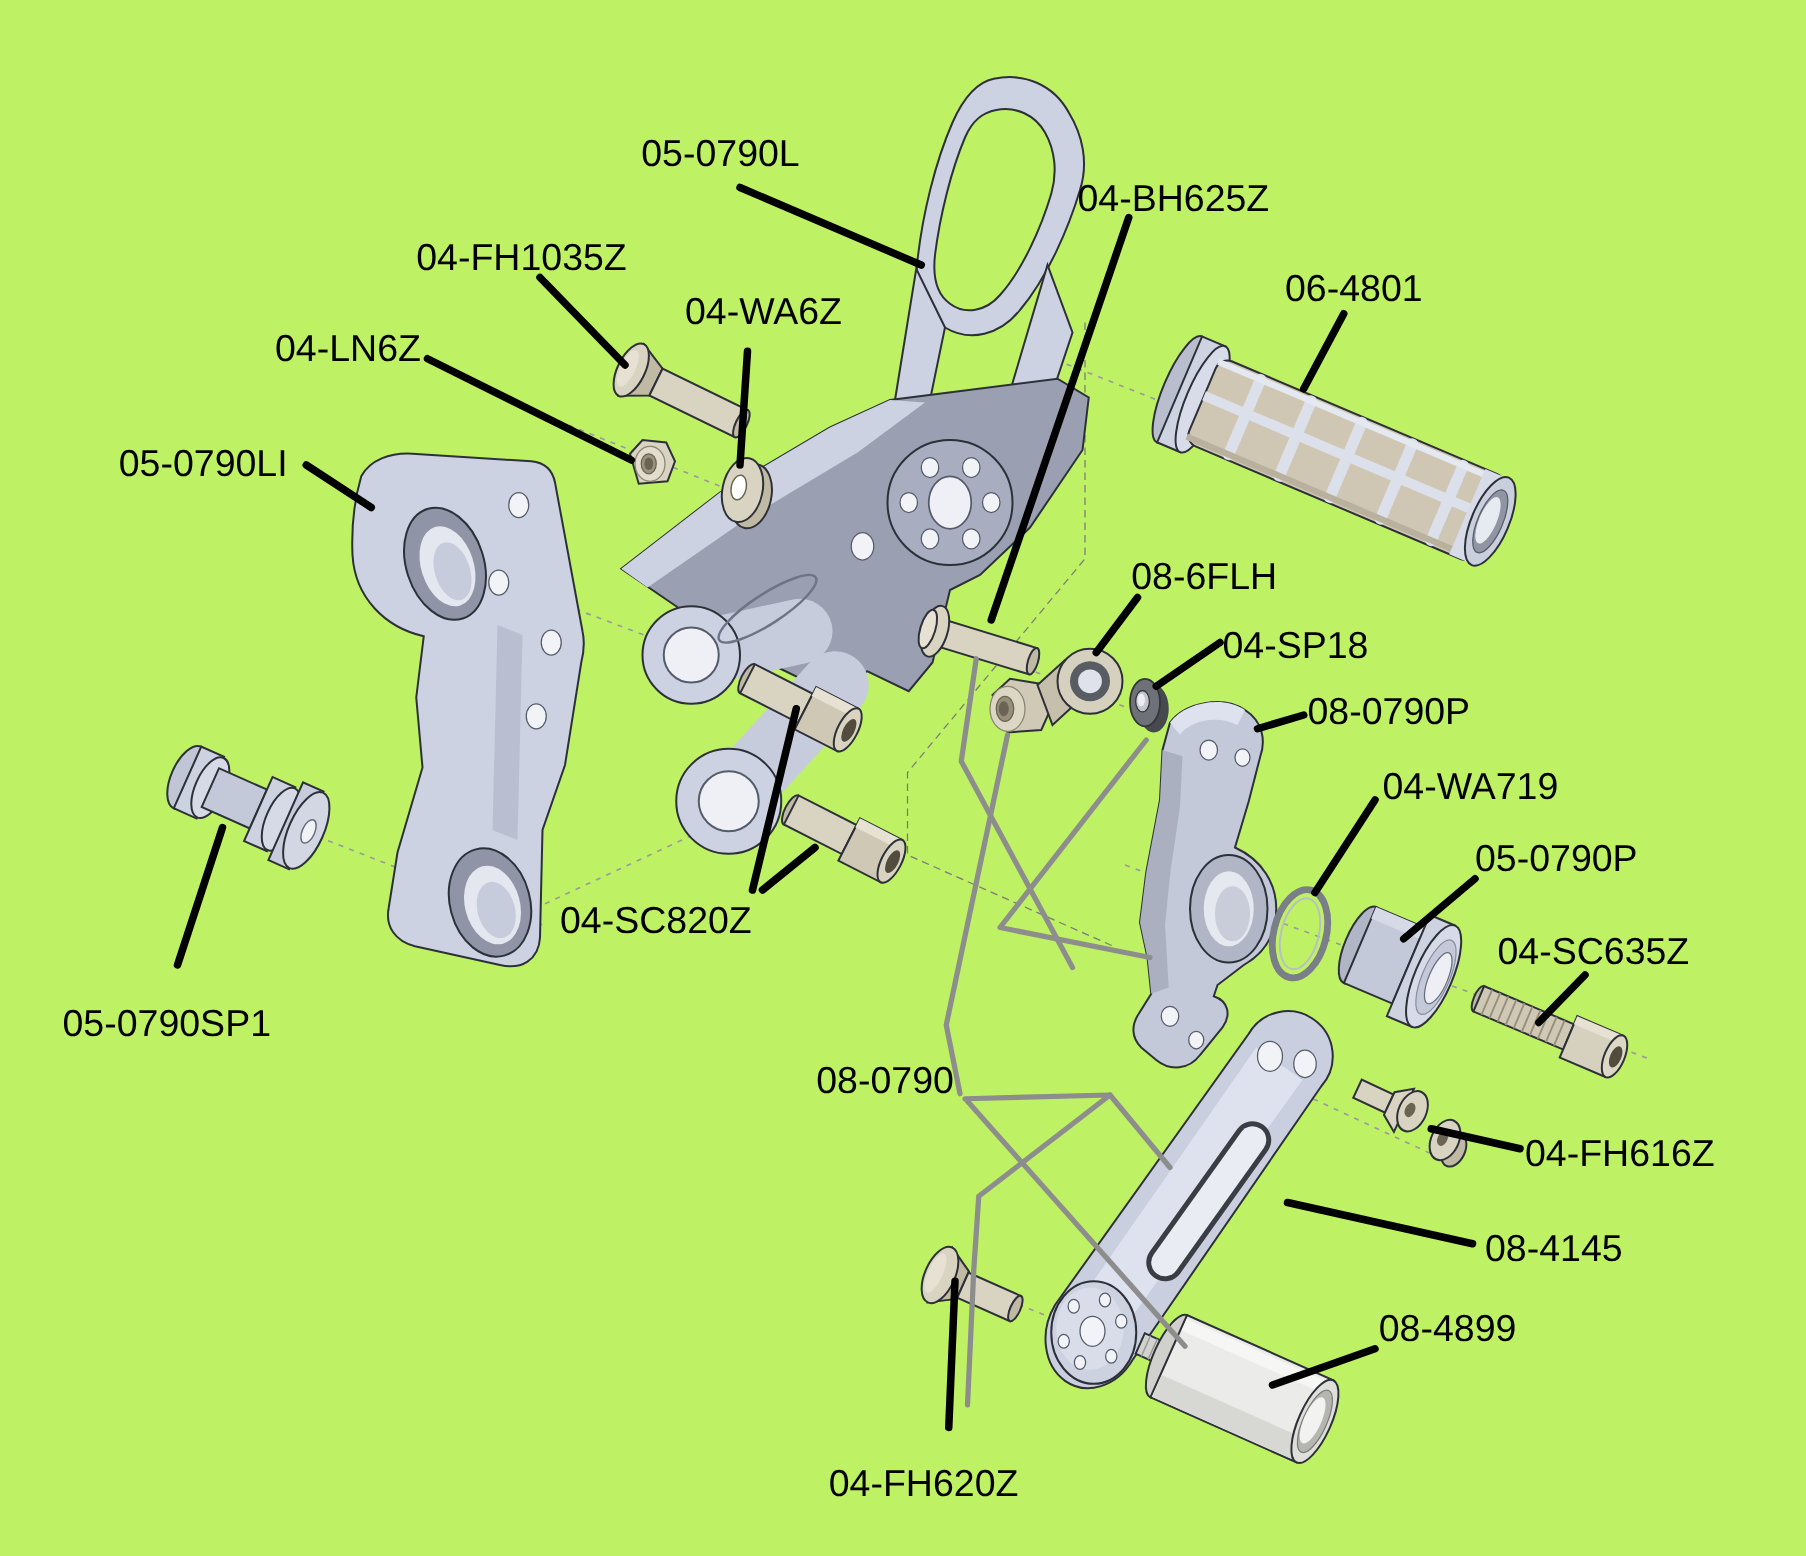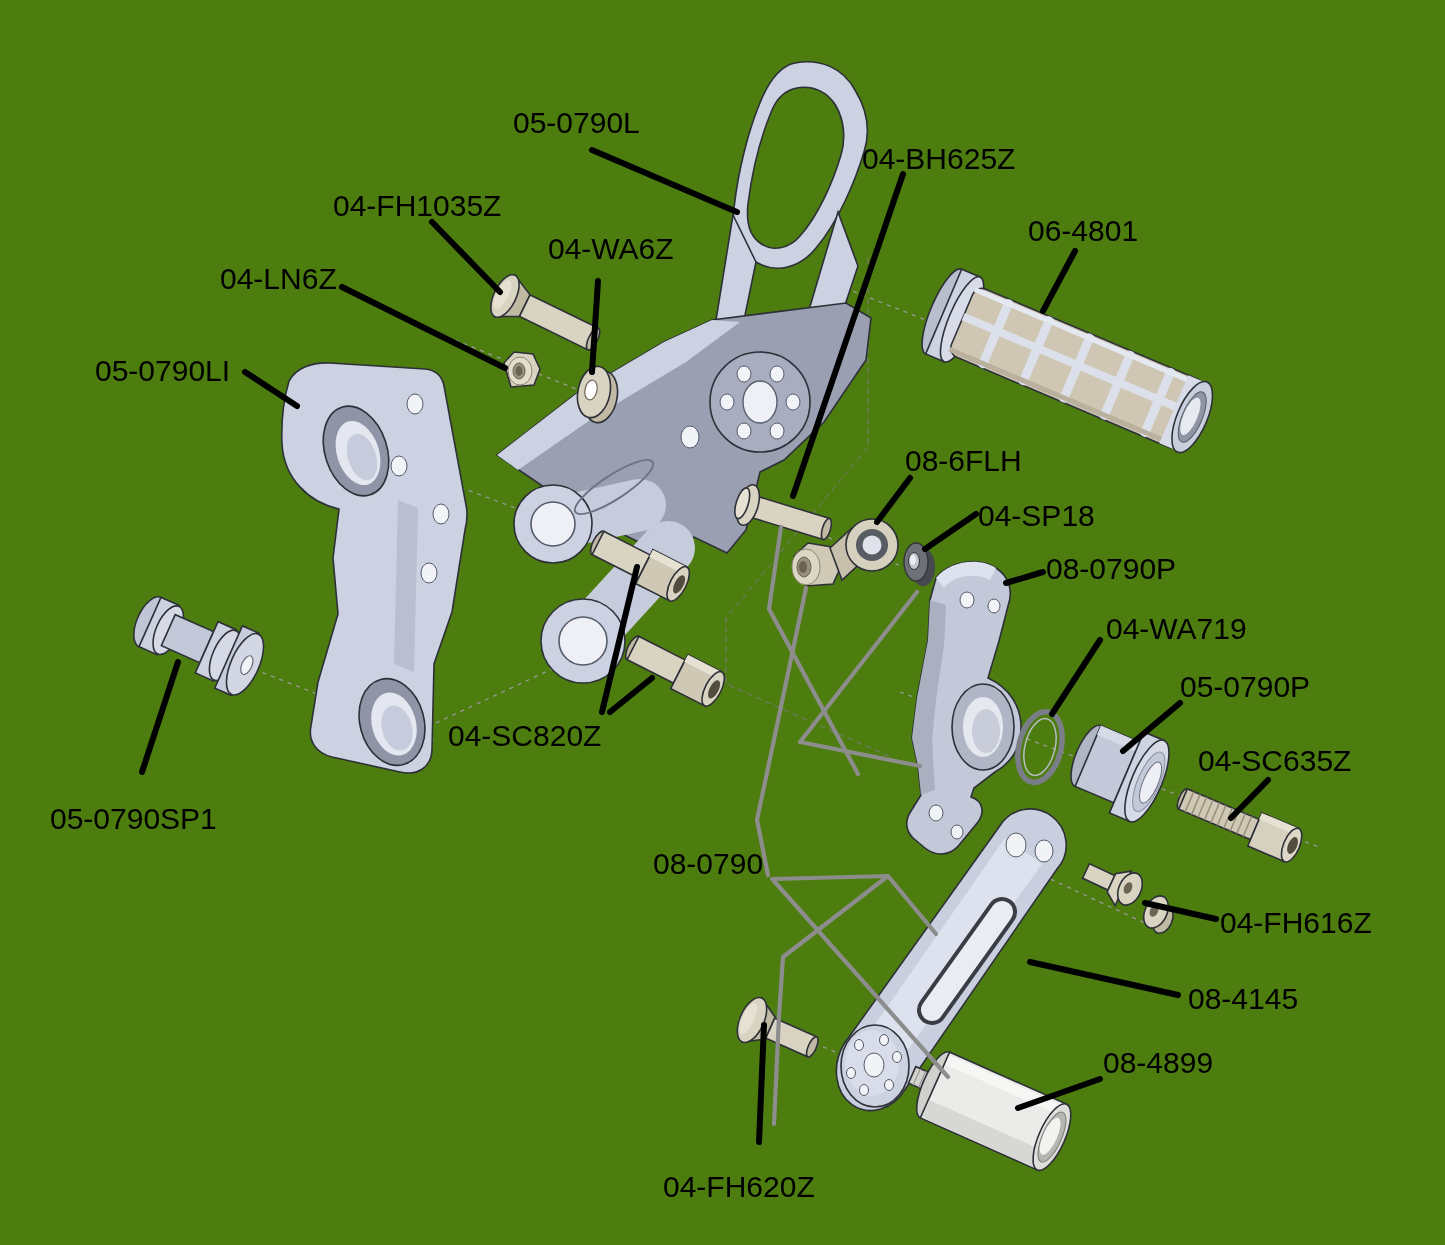--- a/index.html
+++ b/index.html
@@ -1,16 +1,16 @@
 <!DOCTYPE html>
 <html><head>
 <meta charset="utf-8">
 <style>
   html,body{margin:0;padding:0;background:#fff;}
-  .stage{width:1445px;height:1245px;position:relative;background:#4d7c0f;overflow:hidden;}
+  .stage{width:1445px;height:1245px;position:relative;background:#bef264;overflow:hidden;}
   .lbl{font-family:"Liberation Sans",sans-serif;font-size:30px;fill:#000;}
   .leader{stroke:#000;stroke-width:6;stroke-linecap:round;}
   .gleader{stroke:#8d8d8d;stroke-width:4.2;fill:none;stroke-linejoin:round;stroke-linecap:round;}
   .axis{stroke:#9a9a9a;stroke-width:1.3;stroke-dasharray:4 5;}
   .dashref{stroke:#7a7a7a;stroke-width:1;stroke-dasharray:6 4;fill:none;}
   .outl{stroke:#2d3038;stroke-width:1.6;}
   .tan{fill:#d9d3c1;}
   .tanl{fill:#e6e1d2;}
   .tand{fill:#c0b9a3;}
   .blu{fill:#ccd2e1;}

